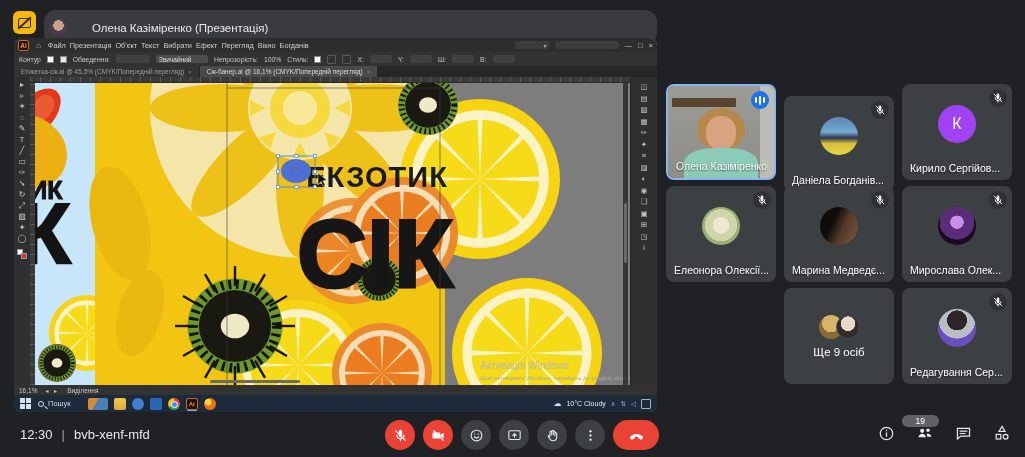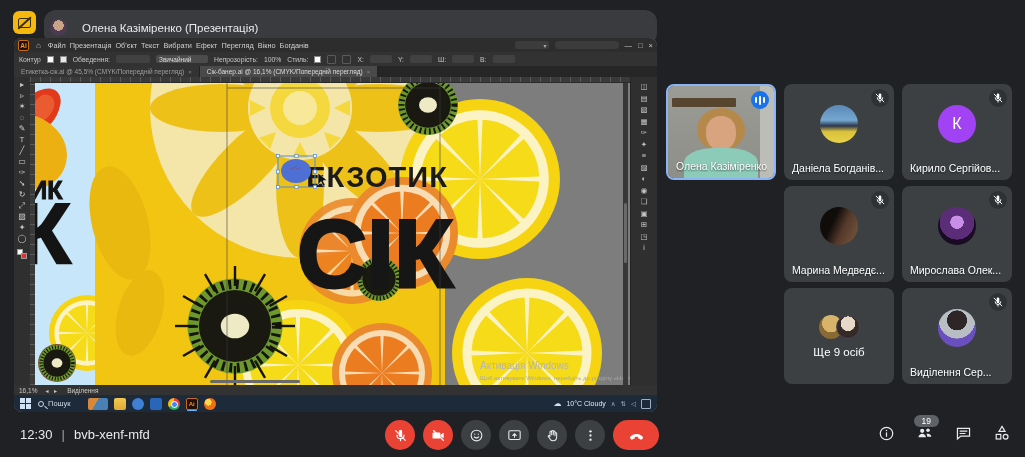--- a/index.html
+++ b/index.html
@@ -6,21 +6,21 @@
   *{box-sizing:border-box;}
   .app{position:relative;width:1025px;height:457px;background:#202124;overflow:hidden;
        font-family:"Liberation Sans",sans-serif;color:#e8eaed;}
 
   
   .present-chip{position:absolute;left:13px;top:11px;width:23px;height:23px;border-radius:6px;
       background:#f6b80c;display:flex;align-items:center;justify-content:center;}
   .present-chip .scr{position:relative;width:13px;height:10px;border:1.6px solid #3a2f07;border-radius:2px;}
   .present-chip .slash{position:absolute;width:17px;height:1.8px;background:#3a2f07;transform:rotate(-42deg);}
   .presenter-pill{position:absolute;left:44px;top:10px;width:613px;height:35px;border-radius:12px;
-      background:#3a3b3f;display:flex;align-items:center;gap:15px;padding:0 6px;}
+      background:#3a3b3f;display:flex;align-items:center;gap:25px;padding:0 6px;}
   .presenter-pill .pav{width:17px;height:17px;border-radius:50%;
       background:radial-gradient(circle at 50% 38%,#caa285 0 38%,#4a3b52 39% 100%);}
   .presenter-pill .plabel{font-size:11.5px;color:#e8eaed;}
 
   
   .share{position:absolute;left:14px;top:38px;width:643px;height:374px;border-radius:8px;
       background:#7d7d7d;overflow:hidden;}
   .ai-title{position:absolute;left:0;top:0;width:100%;height:14px;background:#2d2d2d;
       display:flex;align-items:center;gap:7px;padding:0 4px;}
   .ai-badge{width:11px;height:11px;background:#201003;border:1px solid #c96a14;border-radius:2px;
@@ -94,21 +94,21 @@
       display:flex;align-items:center;justify-content:center;box-shadow:0 2px 0 -1px #6fb3ff;}
   .tb-ff{background:radial-gradient(circle at 35% 35%,#ffd54a 0 30%,#f07018 31% 100%);border-radius:50%;}
   .tb-tray{margin-left:auto;display:flex;align-items:center;gap:5px;color:#dfe8f2;font-size:7px;}
   .tb-cloud{font-size:8px;color:#cfe3f7;}
   .tb-gl{color:#9fb0c0;font-size:6.5px;}
   .tb-notif{width:10px;height:10px;border:1px solid #9fb0c0;border-radius:1px;}
 
   
   .tile{position:absolute;width:110px;height:96px;background:#3c4043;border-radius:8px;overflow:hidden;}
   .t1{left:666px;top:84px;border:2px solid var(--accent,#8ab4f8);padding-left:21px;}
-  .t2{left:784px;top:84px;}  .t3{left:902px;top:84px;}
+  .t2{left:784px;top:96px;}  .t3{left:902px;top:84px;}
   .t4{left:666px;top:186px;} .t5{left:784px;top:186px;} .t6{left:902px;top:186px;}
   .t7{left:666px;top:288px;} .t8{left:784px;top:288px;} .t9{left:902px;top:288px;}
   .pname{position:absolute;left:8px;bottom:6px;font-size:10.5px;color:#fff;
       text-shadow:0 1px 2px rgba(0,0,0,.6);white-space:nowrap;max-width:100px;overflow:hidden;}
   .mute{position:absolute;top:5px;right:5px;width:18px;height:18px;border-radius:50%;
       background:rgba(32,33,36,.45);display:flex;align-items:center;justify-content:center;color:#fff;z-index:2;}
   .av{position:absolute;left:50%;top:42%;transform:translate(-50%,-50%);width:38px;height:38px;border-radius:50%;}
   .av3{background:var(--avatar_purple,#a142f4);display:flex;align-items:center;justify-content:center;}
   .av3 i{font-style:normal;color:#fff;font-size:16px;}
   .av2{background:linear-gradient(180deg,#5b87b8 0%,#74a8cf 40%,#2c3550 55%,#d9c23a 70%,#e8d24a 100%);}
@@ -146,21 +146,21 @@
   .controls{position:absolute;left:385px;top:420px;display:flex;gap:8px;align-items:center;}
   .cbtn{width:30px;height:30px;border-radius:50%;background:#3c4043;border:none;color:#e8eaed;
       display:flex;align-items:center;justify-content:center;padding:0;cursor:pointer;}
   .cbtn.red{background:var(--danger,#ea4335);color:#fff;}
   .endcall{width:46px;height:30px;border-radius:17px;background:var(--danger,#ea4335);border:none;color:#fff;
       display:flex;align-items:center;justify-content:center;cursor:pointer;}
   .right-icons{position:absolute;right:14px;top:424px;display:flex;gap:21px;align-items:center;color:#e8eaed;}
   .ri-btn{position:relative;background:none;border:none;color:#e8eaed;padding:0;cursor:pointer;
       display:flex;align-items:center;justify-content:center;}
   .count-badge{position:absolute;top:-9px;right:-5px;background:#5f6368;color:#fff;font-size:8.5px;
-      border-radius:8px;padding:1px 8px;}
+      border-radius:8px;padding:1px 14px;}
   .ic{display:block;}
 </style>
 </head>
 <body>
 
 <svg width="0" height="0" style="position:absolute">
   <defs>
     <g id="i-micoff" stroke="currentColor" fill="none" stroke-width="1.4" stroke-linecap="round">
       <path d="M9 2.2a2 2 0 0 1 2 2V9a2 2 0 0 1-4 0V4.2a2 2 0 0 1 2-2z" fill="currentColor" stroke="none"></path>
       <path d="M4.8 8.6a4.2 4.2 0 0 0 8.4 0M9 12.8v2.4"></path>
@@ -547,20 +547,29 @@
         <svg class="ic" width="12" height="12" viewBox="0 0 18 18">
           <use href="#i-micoff"></use>
         </svg>
       </span>
     <span class="av av3">
         <i>К</i>
       </span>
     <span class="pname">Кирило Сергійов...</span>
   </div>
 
+  <div class="tile t4">
+    <span class="mute">
+        <svg class="ic" width="12" height="12" viewBox="0 0 18 18">
+          <use href="#i-micoff"></use>
+        </svg>
+      </span>
+    <span class="av av4"></span>
+    <span class="pname">Елеонора Олексії...</span>
+  </div>
 
   <div class="tile t5">
     <span class="mute">
         <svg class="ic" width="12" height="12" viewBox="0 0 18 18">
           <use href="#i-micoff"></use>
         </svg>
       </span>
     <span class="av av5"></span>
     <span class="pname">Марина Медведє...</span>
   </div>
@@ -586,21 +595,21 @@
     </div>
   </div>
 
   <div class="tile t9">
     <span class="mute">
         <svg class="ic" width="12" height="12" viewBox="0 0 18 18">
           <use href="#i-micoff"></use>
         </svg>
       </span>
     <span class="av av9"></span>
-    <span class="pname">Виділення Сер...</span>
+    <span class="pname">Редагування Сер...</span>
   </div>
 
   <div class="bb-left">
     <span>12:30</span>
     <span class="bb-sep">|</span>
     <span>bvb-xenf-mfd</span>
   </div>
 
   <div class="controls">
     <button class="cbtn red">

